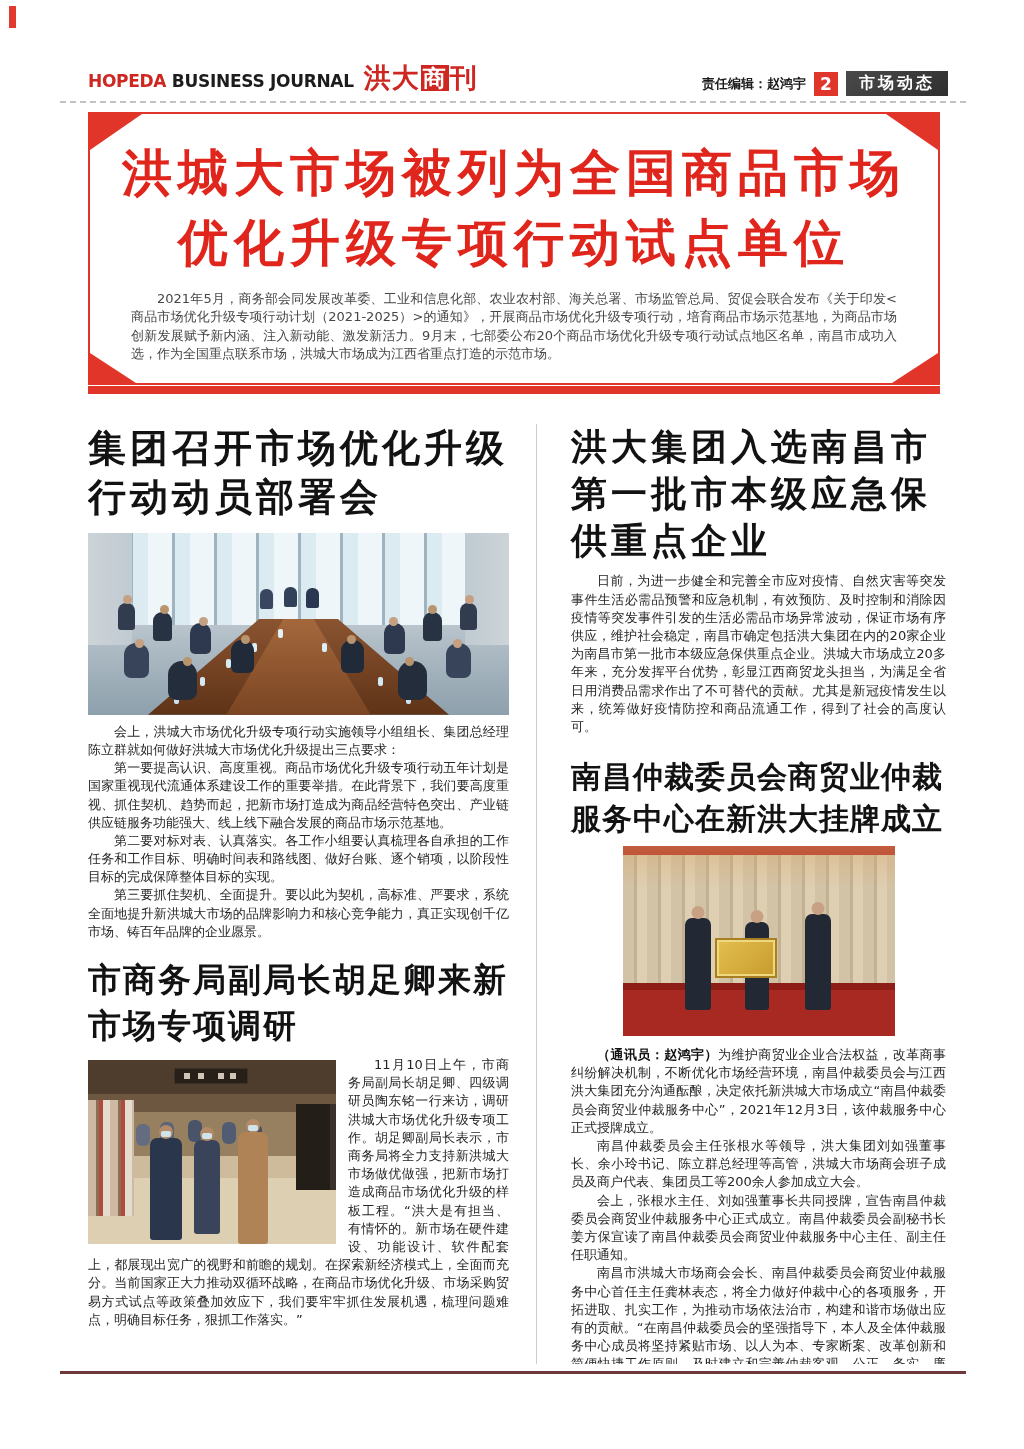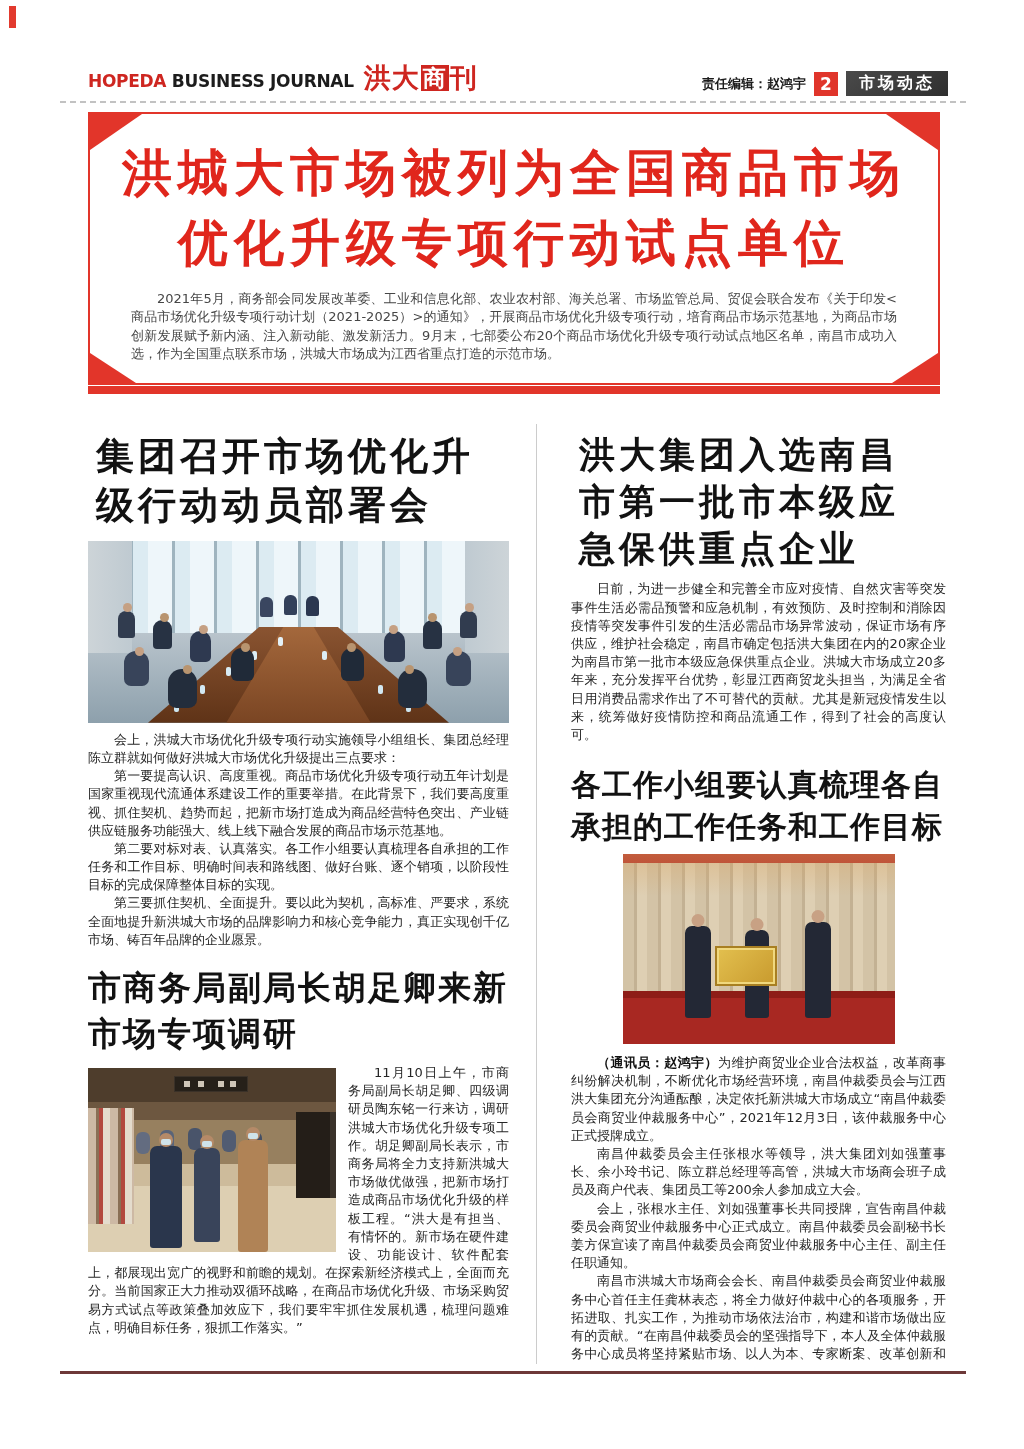--- a/index.html
+++ b/index.html
@@ -40,21 +40,21 @@
   .banner h1 span{display:block;}
   .banner .intro{width:766px;margin:12px auto 0;font-size:13px;line-height:1.42;color:#464646;
                  text-align:justify;text-indent:2em;}
 
   
   .columns{position:absolute;left:88px;top:424px;width:858px;height:940px;display:flex;overflow:hidden;}
   .col-left{width:421px;flex:none;}
   .divider{flex:none;border-left:1px solid #cccccc;margin-left:27px;margin-right:34px;}
   .col-right{width:375px;flex:none;}
 
-  h2{margin:8px;color:#121212;font-weight:900;}
+  h2{margin:0;color:#121212;font-weight:900;}
   .h-l1{font-size:38px;line-height:1.3;letter-spacing:4px;margin-bottom:10px;}
   .h-l2{font-size:33px;line-height:1.38;letter-spacing:2px;margin:16px 0 8px;}
   .h-r1{font-size:36px;line-height:1.3;letter-spacing:4px;margin-bottom:8px;}
   .h-r2{font-size:30px;line-height:1.4;letter-spacing:1px;margin:20px 0 6px;}
 
   p.body{margin:0;font-size:13px;line-height:1.4;color:#262626;text-align:justify;text-indent:2em;}
   p.body b{color:#111;}
 
   
   .photo{position:relative;overflow:hidden;background:#ccc;}
@@ -210,21 +210,21 @@
         <p class="body">11月10日上午，市商务局副局长胡足卿、四级调研员陶东铭一行来访，调研洪城大市场优化升级专项工作。胡足卿副局长表示，市商务局将全力支持新洪城大市场做优做强，把新市场打造成商品市场优化升级的样板工程。“洪大是有担当、有情怀的。新市场在硬件建设、功能设计、软件配套上，都展现出宽广的视野和前瞻的规划。在探索新经济模式上，全面而充分。当前国家正大力推动双循环战略，在商品市场优化升级、市场采购贸易方式试点等政策叠加效应下，我们要牢牢抓住发展机遇，梳理问题难点，明确目标任务，狠抓工作落实。”</p>
       </div>
     </div>
 
     <div class="divider"></div>
 
     <div class="col-right">
       <h2 class="h-r1">洪大集团入选南昌市第一批市本级应急保供重点企业</h2>
       <p class="body">日前，为进一步健全和完善全市应对疫情、自然灾害等突发事件生活必需品预警和应急机制，有效预防、及时控制和消除因疫情等突发事件引发的生活必需品市场异常波动，保证市场有序供应，维护社会稳定，南昌市确定包括洪大集团在内的20家企业为南昌市第一批市本级应急保供重点企业。洪城大市场成立20多年来，充分发挥平台优势，彰显江西商贸龙头担当，为满足全省日用消费品需求作出了不可替代的贡献。尤其是新冠疫情发生以来，统筹做好疫情防控和商品流通工作，得到了社会的高度认可。</p>
 
-      <h2 class="h-r2">各工作小组要认真梳理各自承担的工作任务和工作目标</h2>
+      <h2 class="h-r2">南昌仲裁委员会商贸业仲裁服务中心在新洪大挂牌成立</h2>
 
       <div class="photo photo-plaque" title="授牌仪式现场，三人在红毯舞台上共同举起金色牌匾">
         <span class="pf pq-f1"></span>
         <span class="pf pq-f2"></span>
         <span class="pf pq-f3"></span>
         <span class="pq-plaque"></span>
       </div>
 
       <p class="body lead"><b>（通讯员：赵鸿宇）</b><span>为维护商贸业企业合法权益，改革商事纠纷解决机制，不断优化市场经营环境，南昌仲裁委员会与江西洪大集团充分沟通酝酿，决定依托新洪城大市场成立“南昌仲裁委员会商贸业仲裁服务中心”，2021年12月3日，该仲裁服务中心正式授牌成立。</span></p>
       <p class="body">南昌仲裁委员会主任张根水等领导，洪大集团刘如强董事长、余小玲书记、陈立群总经理等高管，洪城大市场商会班子成员及商户代表、集团员工等200余人参加成立大会。</p>

